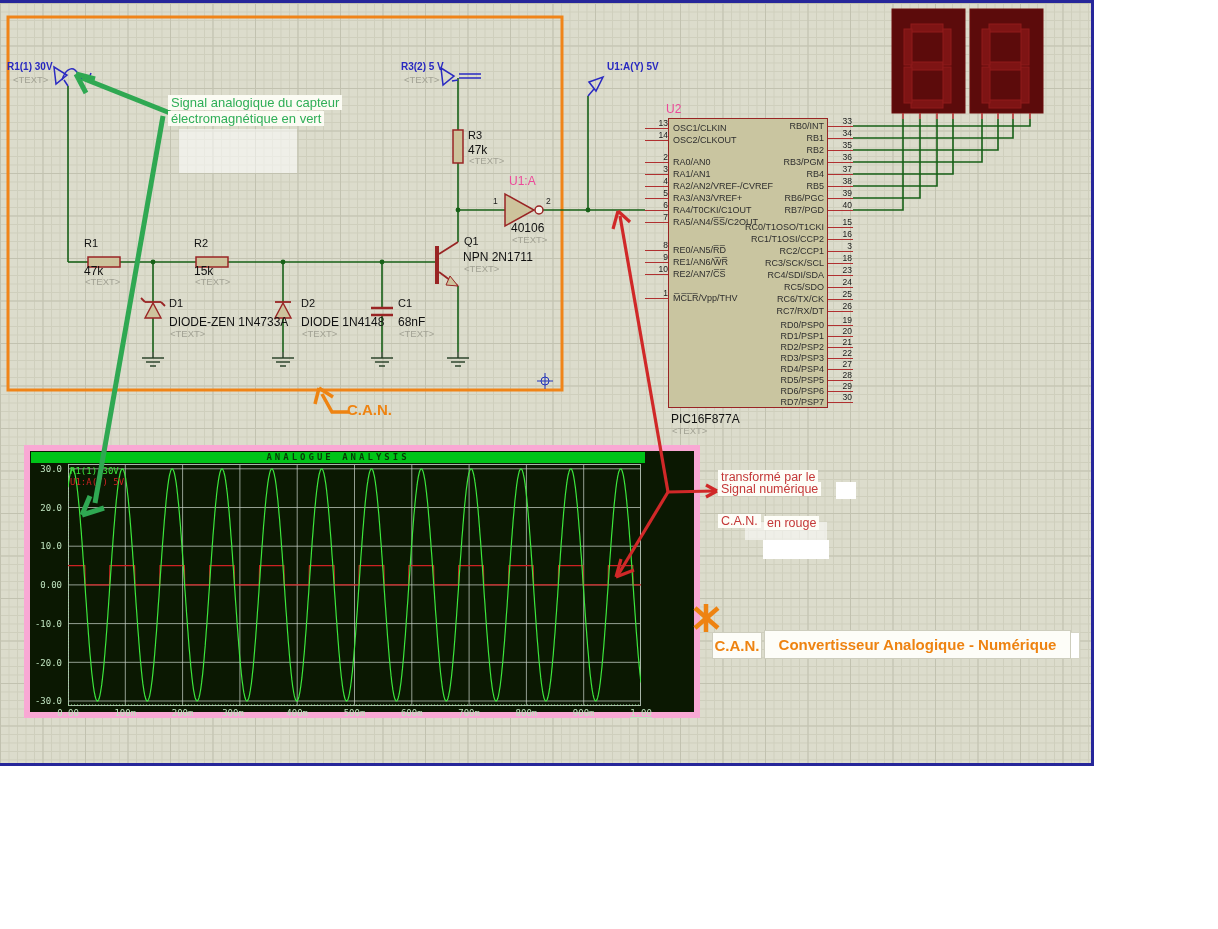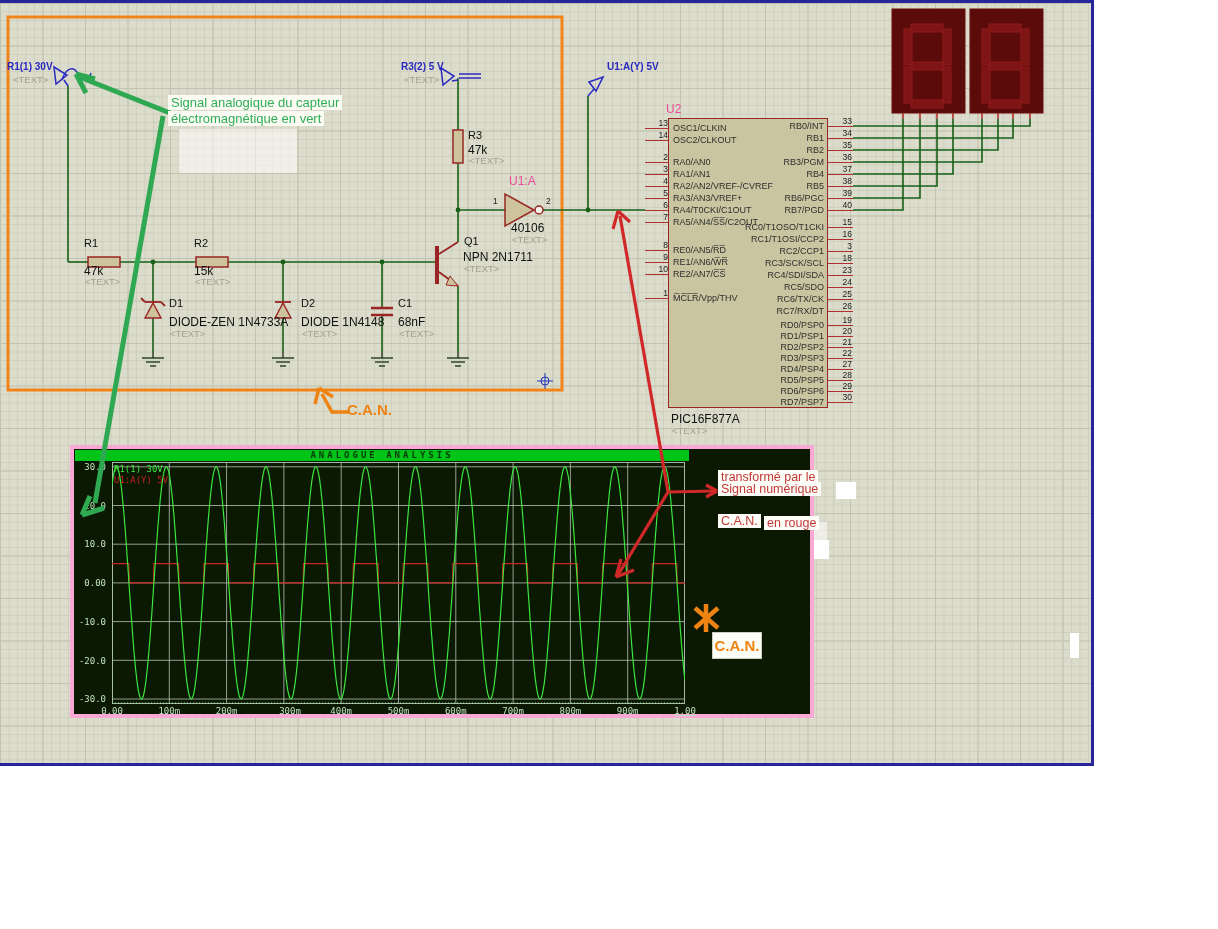--- a/index.html
+++ b/index.html
@@ -34,22 +34,22 @@
   .pin-num{position:absolute;top:-5px;width:23px;text-align:right;font-size:8.5px;color:#1a1a1a;}
   .pins-left .pin-num{left:0;}
   .pins-right .pin-num{left:161px;}
   .pin-name{position:absolute;top:0px;font-size:9px;color:#2e2e2e;}
   .pins-left .pin-name{left:28px;}
   .pins-right .pin-name{left:0;width:156px;text-align:right;}
   
   #schematic,#overlay{position:absolute;left:0;top:0;z-index:5;pointer-events:none;}
   #overlay{z-index:12;}
   
-  #graph{position:absolute;left:24px;top:445px;width:744px;height:273px;background:#0b1802;
-         border:4px solid #f9a8d4;box-sizing:border-box;z-index:10;margin-left:46px;}
+  #graph{position:absolute;left:24px;top:445px;width:676px;height:273px;background:#0b1802;
+         border:6px solid #f9a8d4;box-sizing:border-box;z-index:10;}
   #graph-title{position:absolute;left:1px;top:1px;width:614px;height:11px;background:#00c418;
                color:#063b06;font-family:"DejaVu Sans Mono",monospace;font-size:9px;font-weight:bold;
                letter-spacing:3px;text-align:center;line-height:11px;}
   #wave-wrap{position:absolute;left:38px;top:13px;width:573px;height:242px;}
   .glabels-y{position:absolute;left:0px;top:13px;width:34px;height:242px;}
   .gy{position:absolute;right:2px;height:10px;font-family:"DejaVu Sans Mono",monospace;
       font-size:9px;color:#bfe3bf;}
   .glabels-x{position:absolute;left:24px;top:257px;width:600px;height:12px;}
   .gx{position:absolute;width:28px;text-align:center;font-family:"DejaVu Sans Mono",monospace;
       font-size:9px;color:#bfe3bf;}
@@ -474,21 +474,21 @@
         <div class="gy" style="top: 116.1px;">0.00</div>
         <div class="gy" style="top: 154.8px;">-10.0</div>
         <div class="gy" style="top: 193.5px;">-20.0</div>
         <div class="gy" style="top: 232.2px;">-30.0</div>
       </div>
     <div class="glabels-x">
 
     <div class="gx" style="left: 0px;">0.00</div>
         <div class="gx" style="left: 57.3px;">100m</div>
         <div class="gx" style="left: 114.6px;">200m</div>
-        <div class="gx" style="left: 178px;">300m</div>
+        <div class="gx" style="left: 165px;">300m</div>
         <div class="gx" style="left: 229.2px;">400m</div>
         <div class="gx" style="left: 286.5px;">500m</div>
         <div class="gx" style="left: 343.8px;">600m</div>
         <div class="gx" style="left: 401.1px;">700m</div>
         <div class="gx" style="left: 458.4px;">800m</div>
         <div class="gx" style="left: 515.7px;">900m</div>
         <div class="gx" style="left: 573px; text-decoration: underline;">1.00</div>
       </div>
     <div class="legend" style="top: 15px; color: rgb(60, 230, 60);">R1(1) 30V</div>
     <div class="legend" style="top: 26px; color: rgb(204, 34, 34);">U1:A(Y) 5V</div>
@@ -527,14 +527,15 @@
   </svg>
 
   <div class="ann ann-green" style="left:168px;top:95px">Signal analogique  du capteur</div>
   <div class="ann ann-green" style="left:168px;top:111px">électromagnétique en vert</div>
   <div class="ann ann-red" style="left:718px;top:482px">Signal numérique</div>
   <div class="ann ann-red" style="left:718px;top:470px">transformé par le</div>
   <div class="ann ann-red" style="left:718px;top:514px">C.A.N.</div>
   <div class="ann ann-red" style="left:764px;top:516px">en rouge</div>
   <div class="ann can-mid" style="left:347px;top:401px">C.A.N.</div>
   <div class="can-box" style="left:712px;top:632px;width:48px;height:25px;line-height:25px;">C.A.N.</div>
+  <div class="can-box" style="left:764px;top:630px;width:305px;height:27px;line-height:27px;">Convertisseur Analogique - Numérique</div>
   <div class="patch" style="left:1069px;top:632px;width:9px;height:25px;border:1px solid #d5d5c5;"></div>
 </div>
 
 </body></html>

